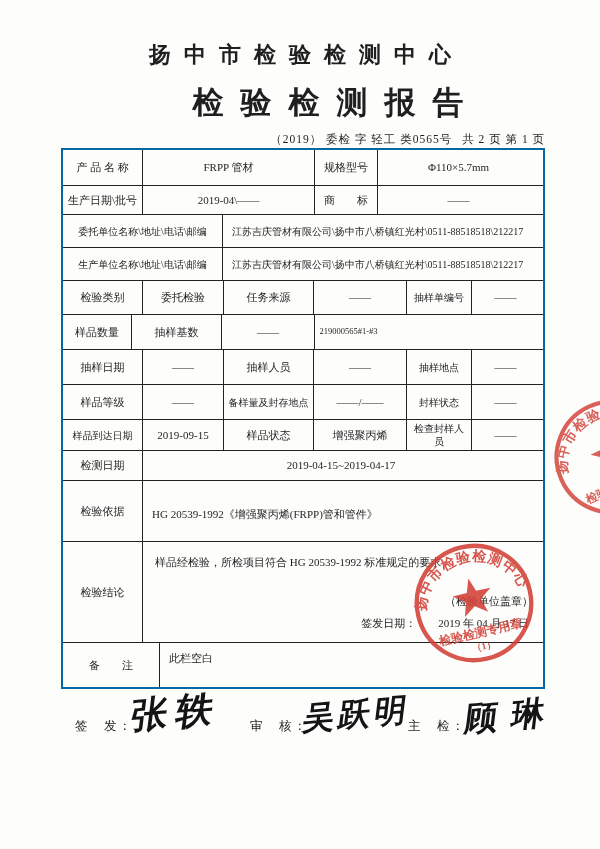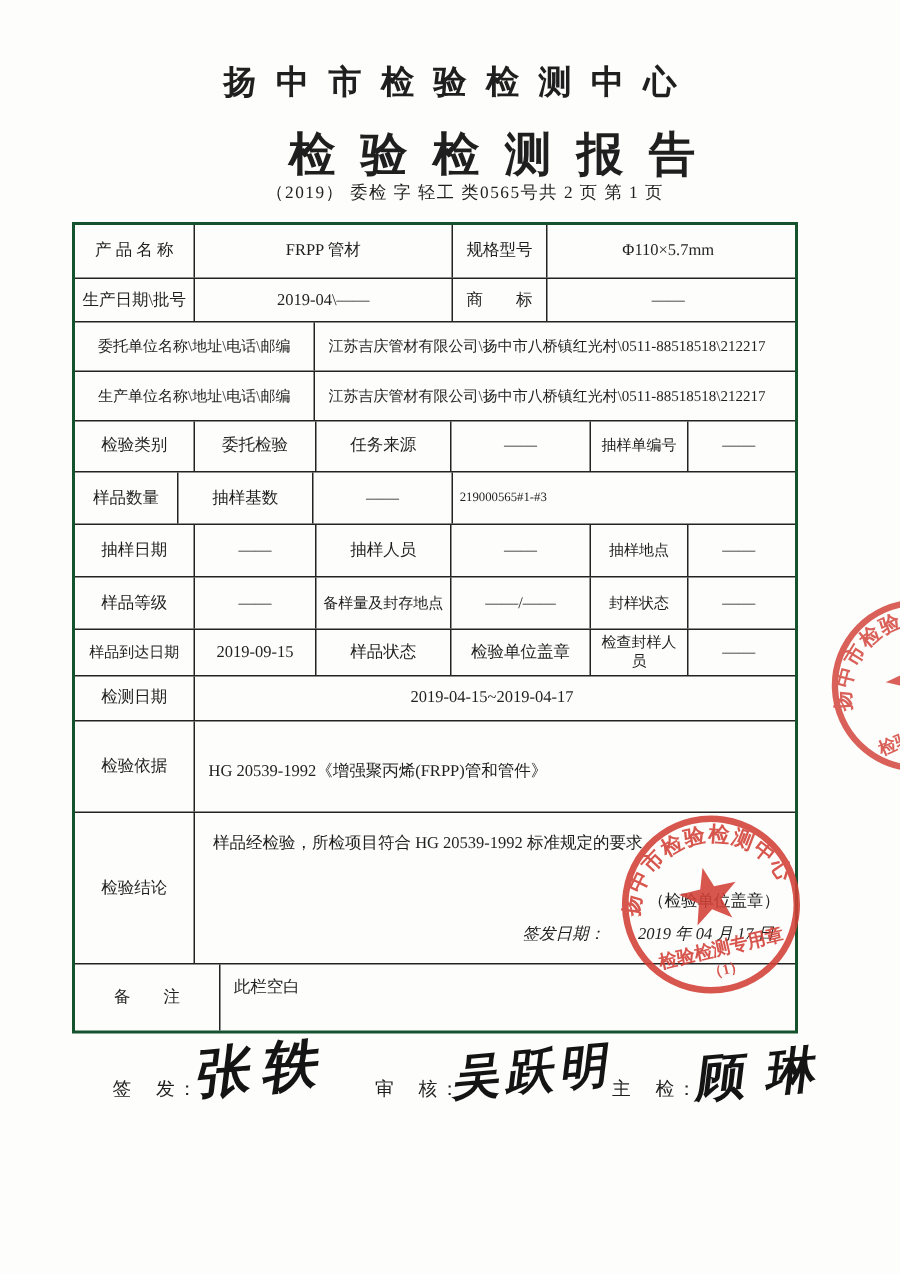--- a/index.html
+++ b/index.html
@@ -2,37 +2,37 @@
 <html><head>
 <meta charset="utf-8">
 <style>
   html,body{margin:0;padding:0;background:#ffffff;}
   .page{position:relative;width:600px;height:849px;background:#fdfdfc;overflow:hidden;
         font-family:"Liberation Serif","DejaVu Serif",serif;color:#1f1f1f;}
   .org-title{position:absolute;top:40px;left:0;width:100%;text-align:center;
         font-size:22px;font-weight:bold;letter-spacing:13px;text-indent:13px;}
   .report-title{position:absolute;top:82px;left:0;width:100%;text-align:center;
         font-size:31px;font-weight:bold;letter-spacing:17px;text-indent:17px;margin-left:28px;}
-  .ref-row{position:absolute;top:121px;left:75px;width:470px;display:flex;
-        justify-content:center;font-size:11.5px;letter-spacing:1px;}
+  .ref-row{position:absolute;top:132px;left:75px;width:470px;display:flex;
+        justify-content:flex-end;font-size:11.5px;letter-spacing:1px;gap:10px;}
   
-  .tbl{position:absolute;left:48px;top:148px;width:480px;border:2px solid #14532d;}
+  .tbl{position:absolute;left:61px;top:148px;width:480px;border:2px solid #0369a1;}
   .tr{display:flex;border-bottom:1px solid #232323;box-sizing:border-box;}
   .tr:last-child{border-bottom:none;}
   .td{box-sizing:border-box;border-right:1px solid #232323;display:flex;
       align-items:center;justify-content:center;text-align:center;
       font-size:11px;line-height:1.3;padding:1px 3px;overflow:hidden;}
   .td.last{border-right:none;}
   .td.left{justify-content:flex-start;text-align:left;padding-left:9px;}
   .td.small{font-size:10px;letter-spacing:0;}
   .td.top{align-items:flex-start;padding-top:8px;}
   .concl-cell{position:relative;}
   .concl-line{position:absolute;top:13px;left:12px;font-size:11px;white-space:nowrap;}
   .seal-note{position:absolute;top:52px;right:6px;font-size:11px;text-align:center;}
-  .date-line{position:absolute;bottom:12px;right:10px;font-size:11px;display:flex;font-style:italic;}
+  .date-line{position:absolute;bottom:12px;right:10px;font-size:11px;display:flex;}
   .date-line .dl-label{margin-right:22px;}
   
   .sign-row{position:absolute;left:70px;top:690px;width:510px;height:80px;}
   .sig-label{position:absolute;font-size:12.5px;letter-spacing:2px;top:28px;}
   .sig-name{position:absolute;font-weight:600;color:#141414;white-space:nowrap;
       transform:rotate(-5deg) skewX(-12deg);transform-origin:left bottom;
       font-family:"Liberation Serif","DejaVu Serif",serif;}
   .sig-name.n1{left:58px;top:2px;font-size:37px;letter-spacing:8px;}
   .sig-name.n2{left:230px;top:8px;font-size:32px;letter-spacing:4px;}
   .sig-name.n3{left:392px;top:8px;font-size:33px;letter-spacing:14px;}
@@ -111,21 +111,21 @@
       <div class="td small" style="width:90px">备样量及封存地点</div>
       <div class="td" style="width:93px">——/——</div>
       <div class="td small" style="width:65px">封样状态</div>
       <div class="td last" style="width:67px">——</div>
     </div>
 
     <div class="tr" style="height:31px">
       <div class="td small" style="width:80px">样品到达日期</div>
       <div class="td" style="width:81px">2019-09-15</div>
       <div class="td" style="width:90px">样品状态</div>
-      <div class="td" style="width:93px">检验单位盖章</div>
+      <div class="td" style="width:93px">增强聚丙烯</div>
       <div class="td small" style="width:65px">检查封样人员</div>
       <div class="td last" style="width:67px">——</div>
     </div>
 
     <div class="tr" style="height:30px">
       <div class="td" style="width:80px">检测日期</div>
       <div class="td last" style="width:396px">2019-04-15~2019-04-17</div>
     </div>
 
     <div class="tr" style="height:61px">

